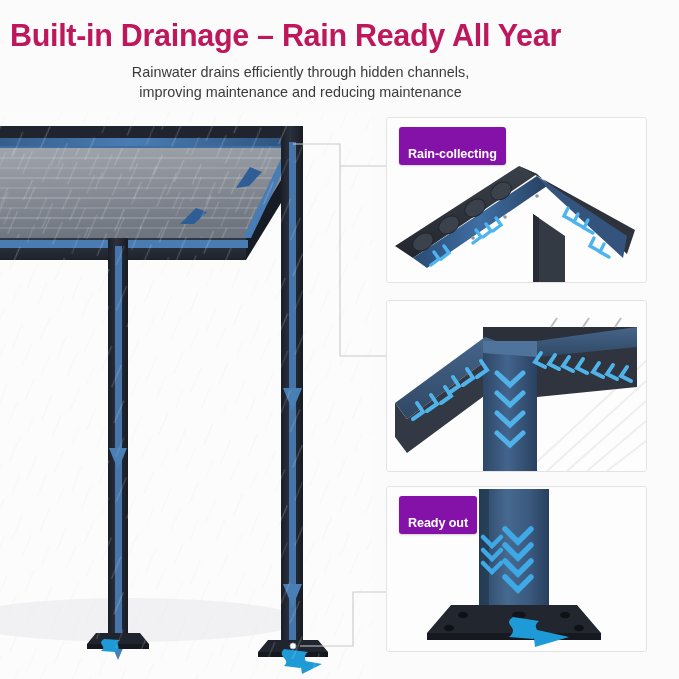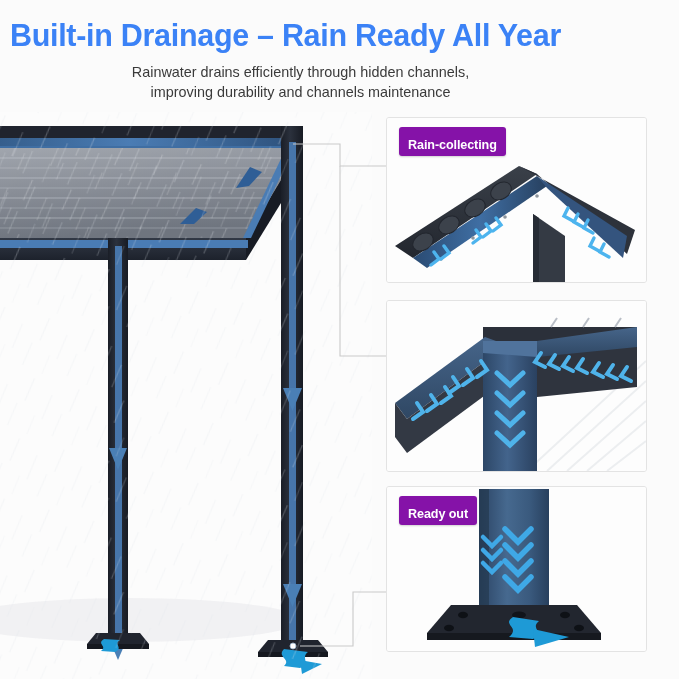--- a/index.html
+++ b/index.html
@@ -8,21 +8,21 @@
     background:#fbfbfb;
     font-family:"Liberation Sans","DejaVu Sans",sans-serif;
     position:relative;
   }
   .stage{position:absolute;inset:0;}
 
   
   .header{position:absolute;left:0;top:0;width:679px;height:112px;}
   .title{
     position:absolute;left:0;top:18px;width:571px;text-align:center;
-    font-size:30.5px;font-weight:bold;color:#3b82f6;letter-spacing:-0.3px;
+    font-size:30.5px;font-weight:bold;color:#be185d;letter-spacing:-0.3px;
     white-space:nowrap;
   }
   .subtitle{
     position:absolute;left:0;top:62px;width:601px;text-align:center;
     font-size:14.4px;color:#3a3a3a;line-height:20px;
   }
 
   
   .scene{position:absolute;left:0;top:112px;width:372px;height:567px;overflow:hidden;background:#fcfcfc;}
   .scene svg{position:absolute;left:0;top:0;}
@@ -36,38 +36,38 @@
     background:#fdfdfd;
     border:1px solid #e3e3e3;
     border-radius:3px;
     overflow:hidden;
   }
   .panel-art{position:absolute;left:0;top:0;width:100%;height:100%;}
   .badge{
     position:absolute;left:12px;top:9px;z-index:5;
     background:#8512a8;color:#ffffff;
     font-size:12.6px;font-weight:bold;
-    padding:11px 9px 4px 9px;border-radius:3px;
+    padding:20px 9px 4px 9px;border-radius:3px;
     letter-spacing:-0.1px;white-space:nowrap;
     box-shadow:0 1px 2px rgba(0,0,0,.18);
   }
   #panel-1{left:386px;top:117px;width:259px;height:164px;}
   #panel-2{left:386px;top:300px;width:259px;height:170px;}
   #panel-3{left:386px;top:486px;width:259px;height:164px;}
 </style>
 </head>
 <body>
 
 <div class="stage">
 
   <div class="header">
     <div class="title">Built-in Drainage – Rain Ready All Year</div>
     <div class="subtitle">
       <div>Rainwater drains efficiently through hidden channels,</div>
-      <div>improving durability and channels maintenance</div>
+      <div>improving maintenance and reducing maintenance</div>
     </div>
   </div>
 
   <div class="scene">
     <svg width="372" height="567" viewBox="0 0 372 567" xmlns="http://www.w3.org/2000/svg">
       <defs>
         <linearGradient id="roofGrad" x1="0" y1="0" x2="0.25" y2="1">
           <stop offset="0" stop-color="#a2a7af"></stop>
           <stop offset="0.5" stop-color="#898e97"></stop>
           <stop offset="1" stop-color="#6f757f"></stop>

